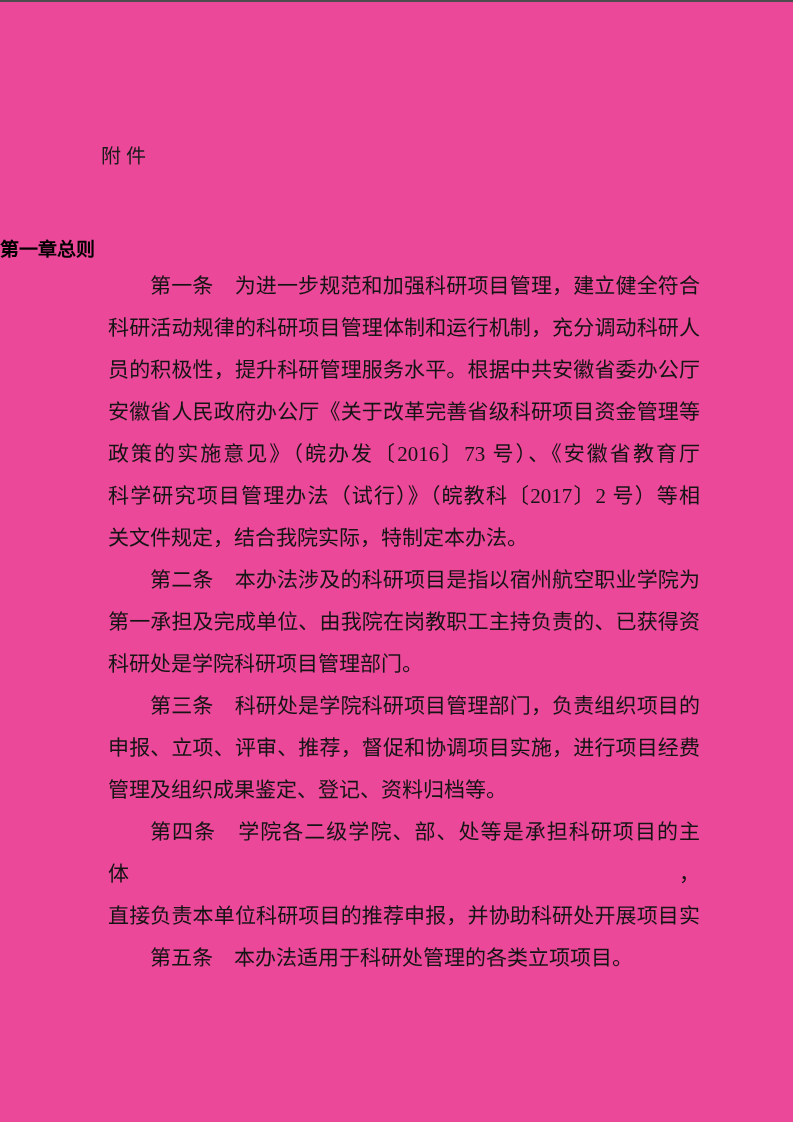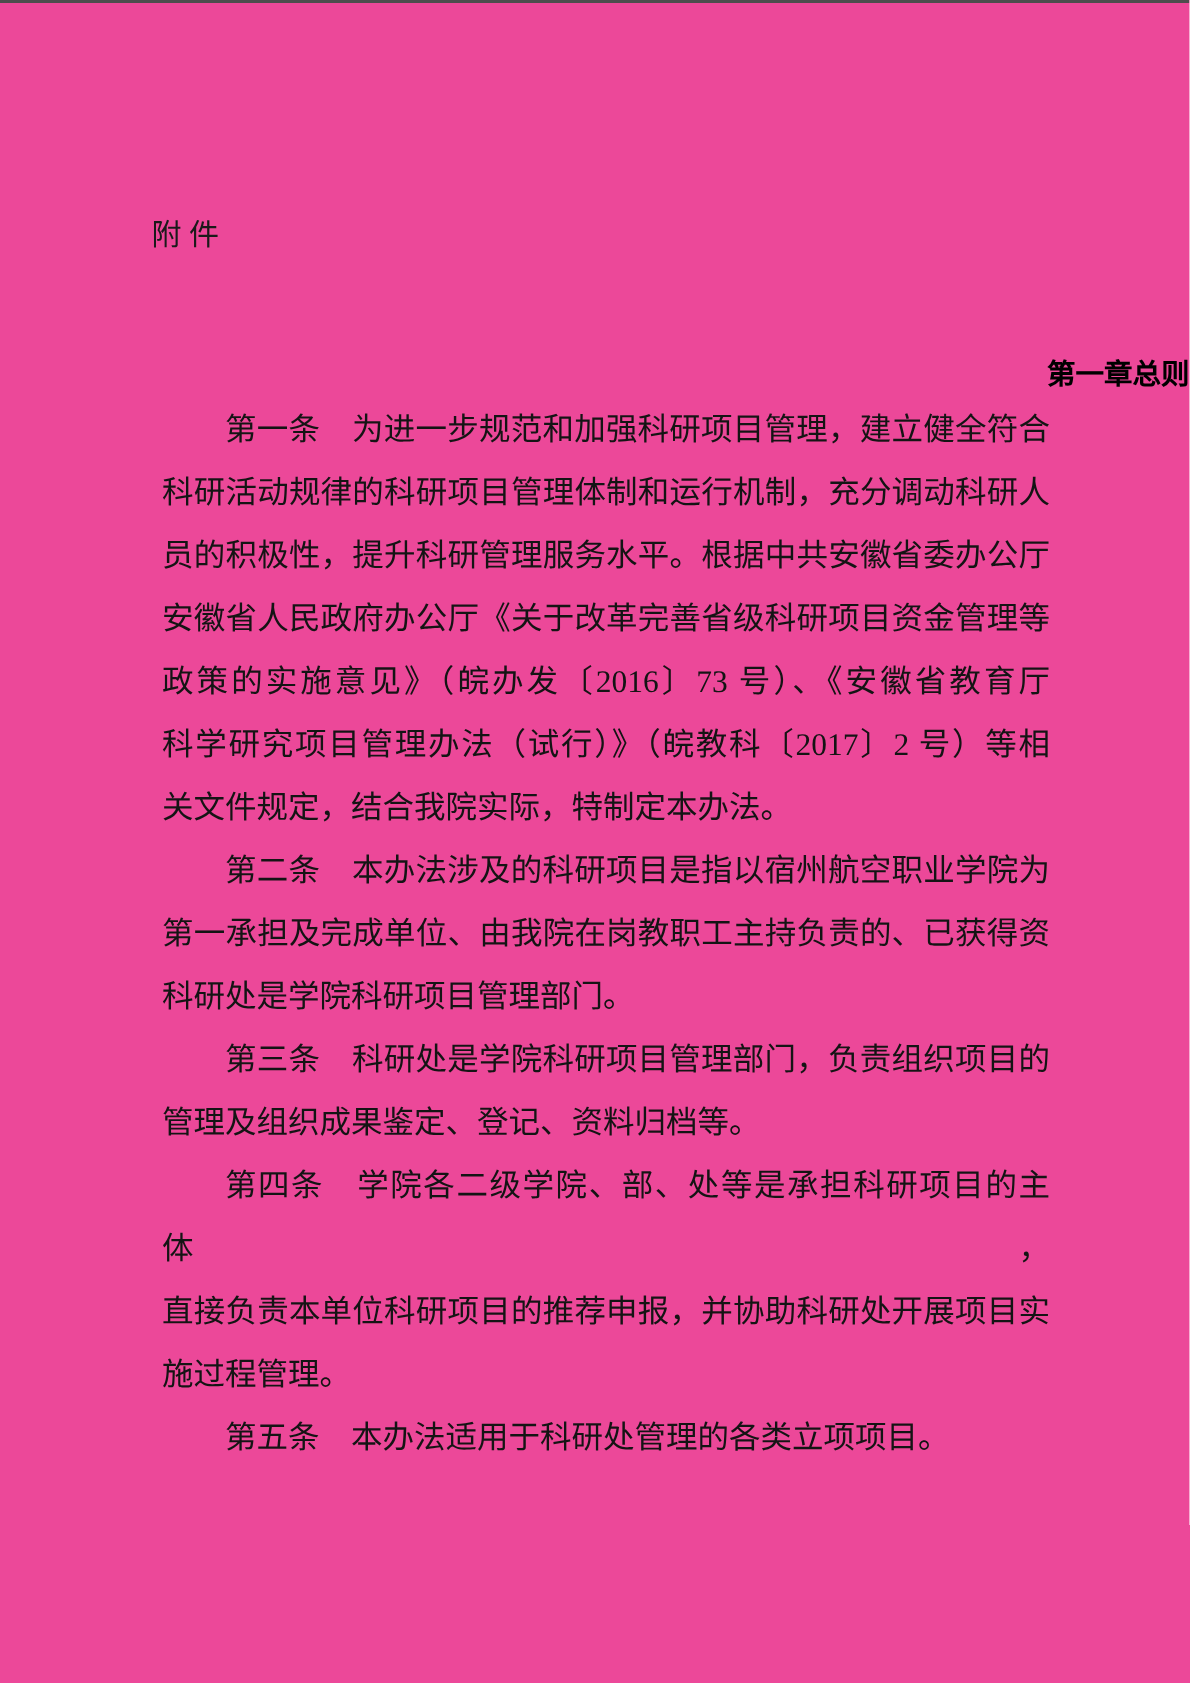--- a/index.html
+++ b/index.html
@@ -42,21 +42,21 @@
     font-size: 23px;
     font-weight: bold;
     letter-spacing: 1px;
     color: #000000;
   }
   .chapter-heading {
     position: absolute;
     top: 234px;
     left: 0;
     width: 100%;
-    text-align: right;
+    text-align: left;
     font-family: "Liberation Sans", "DejaVu Sans", sans-serif;
     font-size: 19px;
     font-weight: bold;
     color: #000000;
   }
   .body-text {
     position: absolute;
     left: 108px;
     top: 265px;
     width: 592px;
@@ -94,19 +94,19 @@
     <div class="line jl">科研活动规律的科研项目管理体制和运行机制，充分调动科研人</div>
     <div class="line jl">员的积极性，提升科研管理服务水平。根据中共安徽省委办公厅</div>
     <div class="line jl">安徽省人民政府办公厅《关于改革完善省级科研项目资金管理等</div>
     <div class="line jl">政策的实施意见》（皖办发〔2016〕73 号）、《安徽省教育厅</div>
     <div class="line jl">科学研究项目管理办法（试行）》（皖教科〔2017〕2 号）等相</div>
     <div class="line">关文件规定，结合我院实际，特制定本办法。</div>
     <div class="line jl ind">第二条　本办法涉及的科研项目是指以宿州航空职业学院为</div>
     <div class="line jl">第一承担及完成单位、由我院在岗教职工主持负责的、已获得资</div>
     <div class="line">科研处是学院科研项目管理部门。</div>
     <div class="line jl ind">第三条　科研处是学院科研项目管理部门，负责组织项目的</div>
+    <div class="line jl">申报、立项、评审、推荐，督促和协调项目实施，进行项目经费</div>
     <div class="line">管理及组织成果鉴定、登记、资料归档等。</div>
     <div class="line jl ind">第四条　学院各二级学院、部、处等是承担科研项目的主体，</div>
     <div class="line jl">直接负责本单位科研项目的推荐申报，并协助科研处开展项目实</div>
-    <div class="line">施过程管理。</div>
     <div class="line ind">第五条　本办法适用于科研处管理的各类立项项目。</div>
   </div>
 </div>
 
 </body></html>

